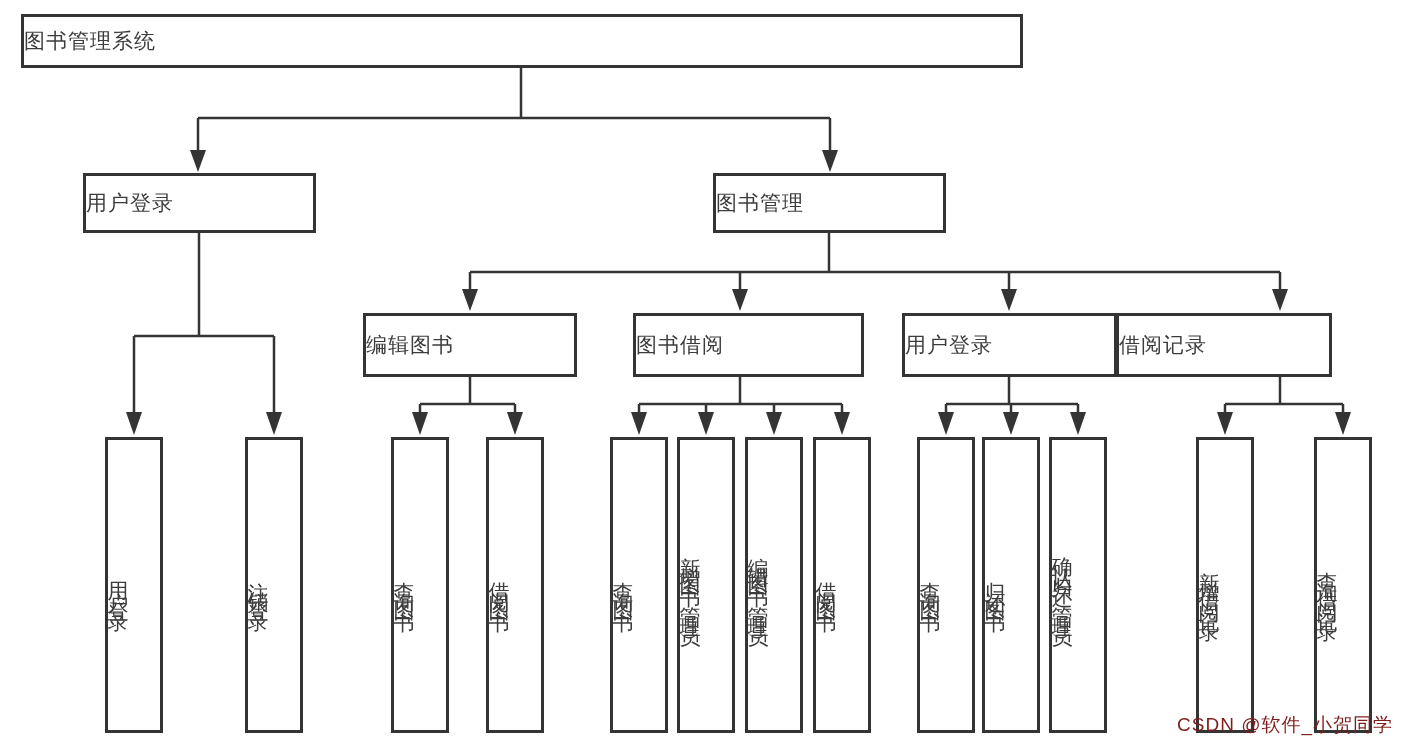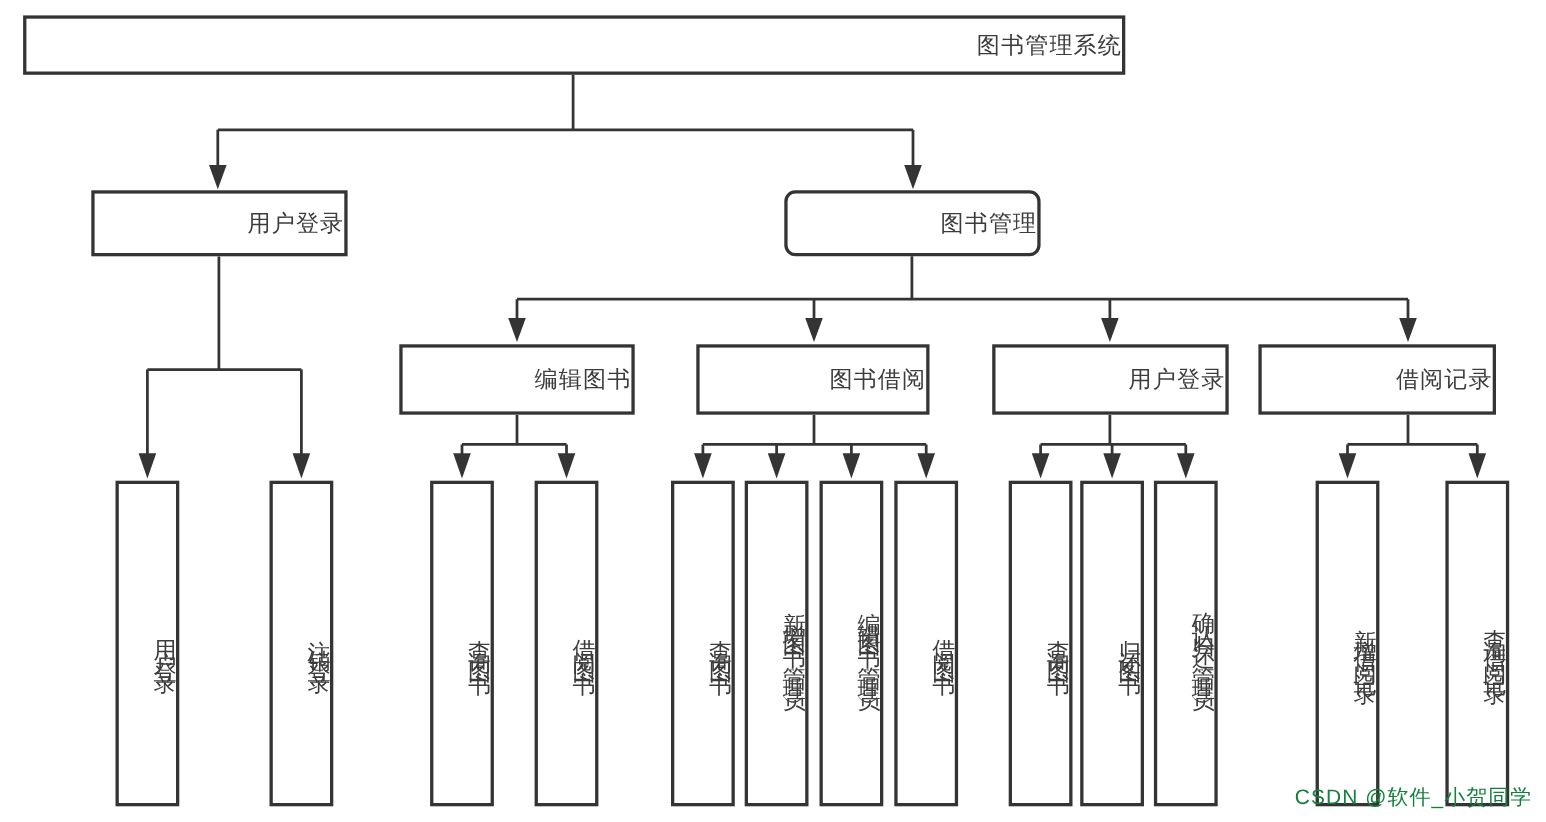--- a/index.html
+++ b/index.html
@@ -11,21 +11,21 @@
     overflow:hidden;
   }
   .connectors{position:absolute;left:0;top:0;width:1405px;height:747px;}
   .box{
     position:absolute;
     box-sizing:border-box;
     border:3px solid #343434;
     background:#ffffff;
     display:flex;
     align-items:center;
-    justify-content:flex-end;
+    justify-content:flex-start;
     color:#3c3c3c;
   }
   .hlabel{
     font-size:21px;
     letter-spacing:1px;
     white-space:nowrap;
   }
   .leaf{width:58px;top:437px;height:296px;}
   .vtext{
     writing-mode:vertical-rl;
@@ -34,21 +34,21 @@
     letter-spacing:10px;
     line-height:1;
     color:#3c3c3c;
     white-space:nowrap;
   }
   .watermark{
     position:absolute;
     right:12px;
     top:712px;
     font-size:19px;
-    color:#15803d;
+    color:#7f1d1d;
     letter-spacing:1px;
     white-space:nowrap;
   }
 </style>
 </head>
 <body>
 
 <div class="canvas">
 
   <svg class="connectors" width="1405" height="747" viewBox="0 0 1405 747">
@@ -115,34 +115,34 @@
     </g>
   </svg>
 
   <div class="box" style="left:21px;top:14px;width:1002px;height:54px;">
     <span class="hlabel">图书管理系统</span>
   </div>
 
   <div class="box" style="left:83px;top:173px;width:233px;height:60px;">
     <span class="hlabel">用户登录</span>
   </div>
-  <div class="box" style="left:713px;top:173px;width:233px;height:60px;border-radius:10px;">
+  <div class="box" style="left:713px;top:173px;width:233px;height:60px;">
     <span class="hlabel">图书管理</span>
   </div>
 
   <div class="box" style="left:363px;top:313px;width:214px;height:64px;">
     <span class="hlabel">编辑图书</span>
   </div>
-  <div class="box" style="left:633px;top:313px;width:212px;height:64px;">
+  <div class="box" style="left:633px;top:313px;width:231px;height:64px;">
     <span class="hlabel">图书借阅</span>
   </div>
   <div class="box" style="left:902px;top:313px;width:215px;height:64px;">
     <span class="hlabel">用户登录</span>
   </div>
-  <div class="box" style="left:1144px;top:313px;width:216px;height:64px;">
+  <div class="box" style="left:1116px;top:313px;width:216px;height:64px;">
     <span class="hlabel">借阅记录</span>
   </div>
 
   <div class="box leaf" style="left:105px;">
     <span class="vtext">用户登录</span>
   </div>
   <div class="box leaf" style="left:245px;">
     <span class="vtext">注销登录</span>
   </div>
 

